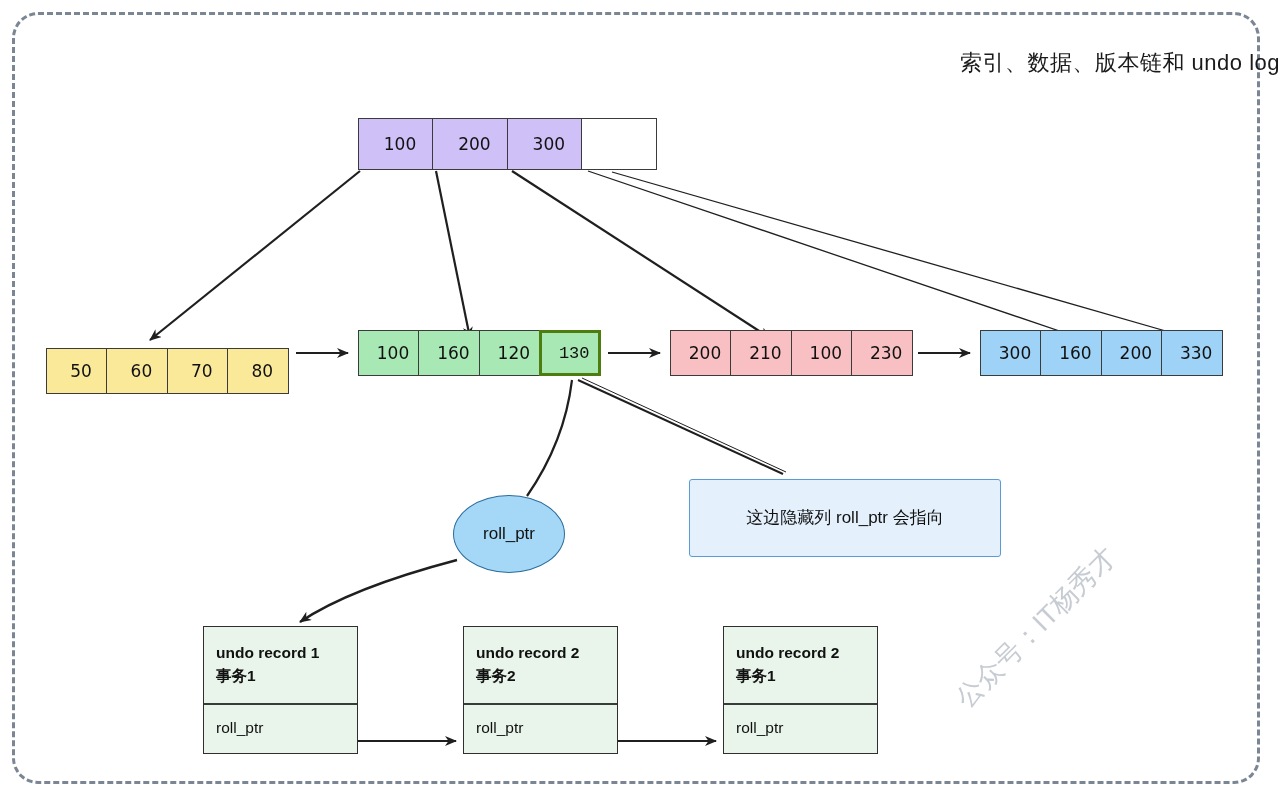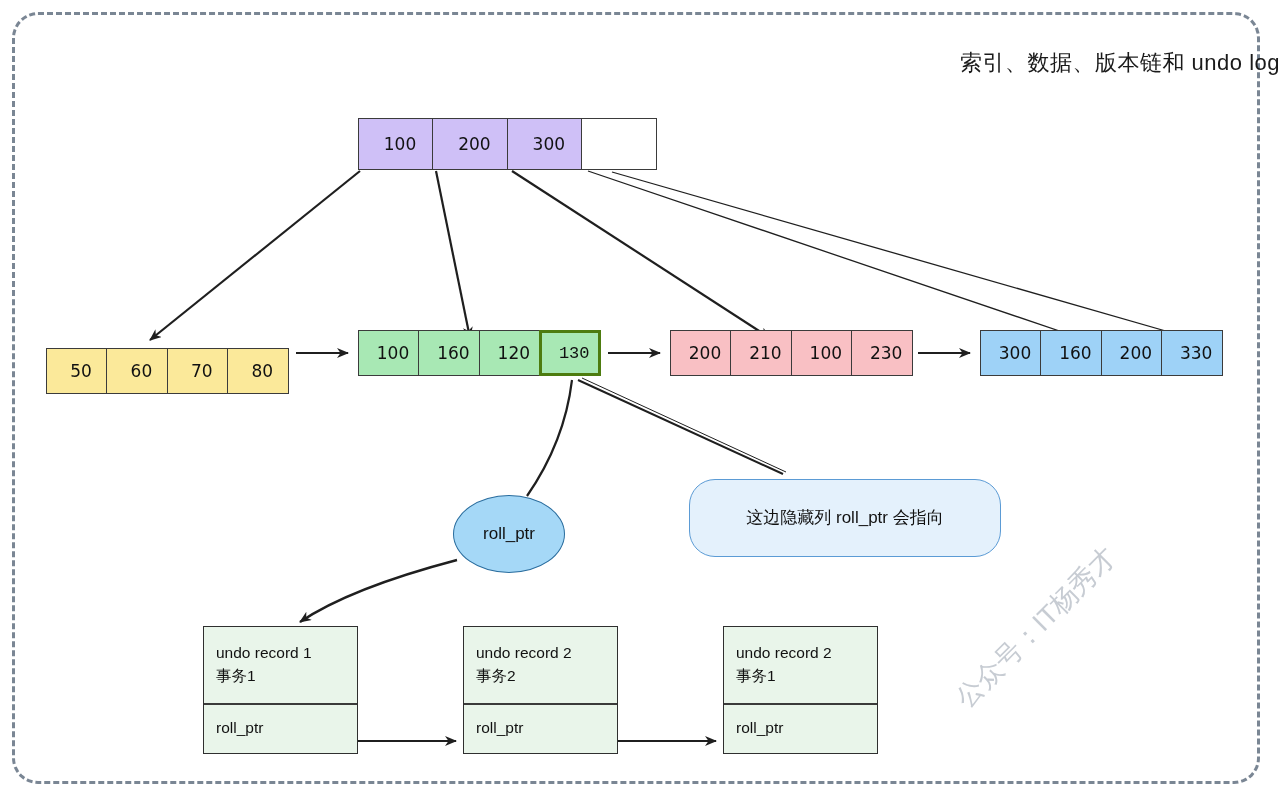--- a/index.html
+++ b/index.html
@@ -94,21 +94,21 @@
   
   .callout {
     position: absolute;
     left: 689px;
     top: 479px;
     width: 312px;
     height: 78px;
     box-sizing: border-box;
     background: #e4f1fc;
     border: 1.6px solid #5b9bd5;
-    border-radius: 26px;
+    border-radius: 3px;
     display: flex;
     flex-direction: column;
     align-items: center;
     justify-content: center;
     font-size: 17px;
     color: #111;
     line-height: 1.45;
     text-align: center;
   }
   
@@ -120,20 +120,21 @@
     background: #e9f5ea;
   }
   .undo .top {
     padding: 14px 12px 20px 12px;
     font-size: 15.5px;
     line-height: 1.5;
     color: #111;
     height: 78px;
     box-sizing: border-box;
     border-bottom: 2.4px solid #3a3a3a;
+    font-weight: bold;
   }
   .undo .bot {
     padding: 12px 12px 14px 12px;
     font-size: 15.5px;
     color: #111;
     height: 48px;
     box-sizing: border-box;
     display: flex;
     align-items: center;
   }

